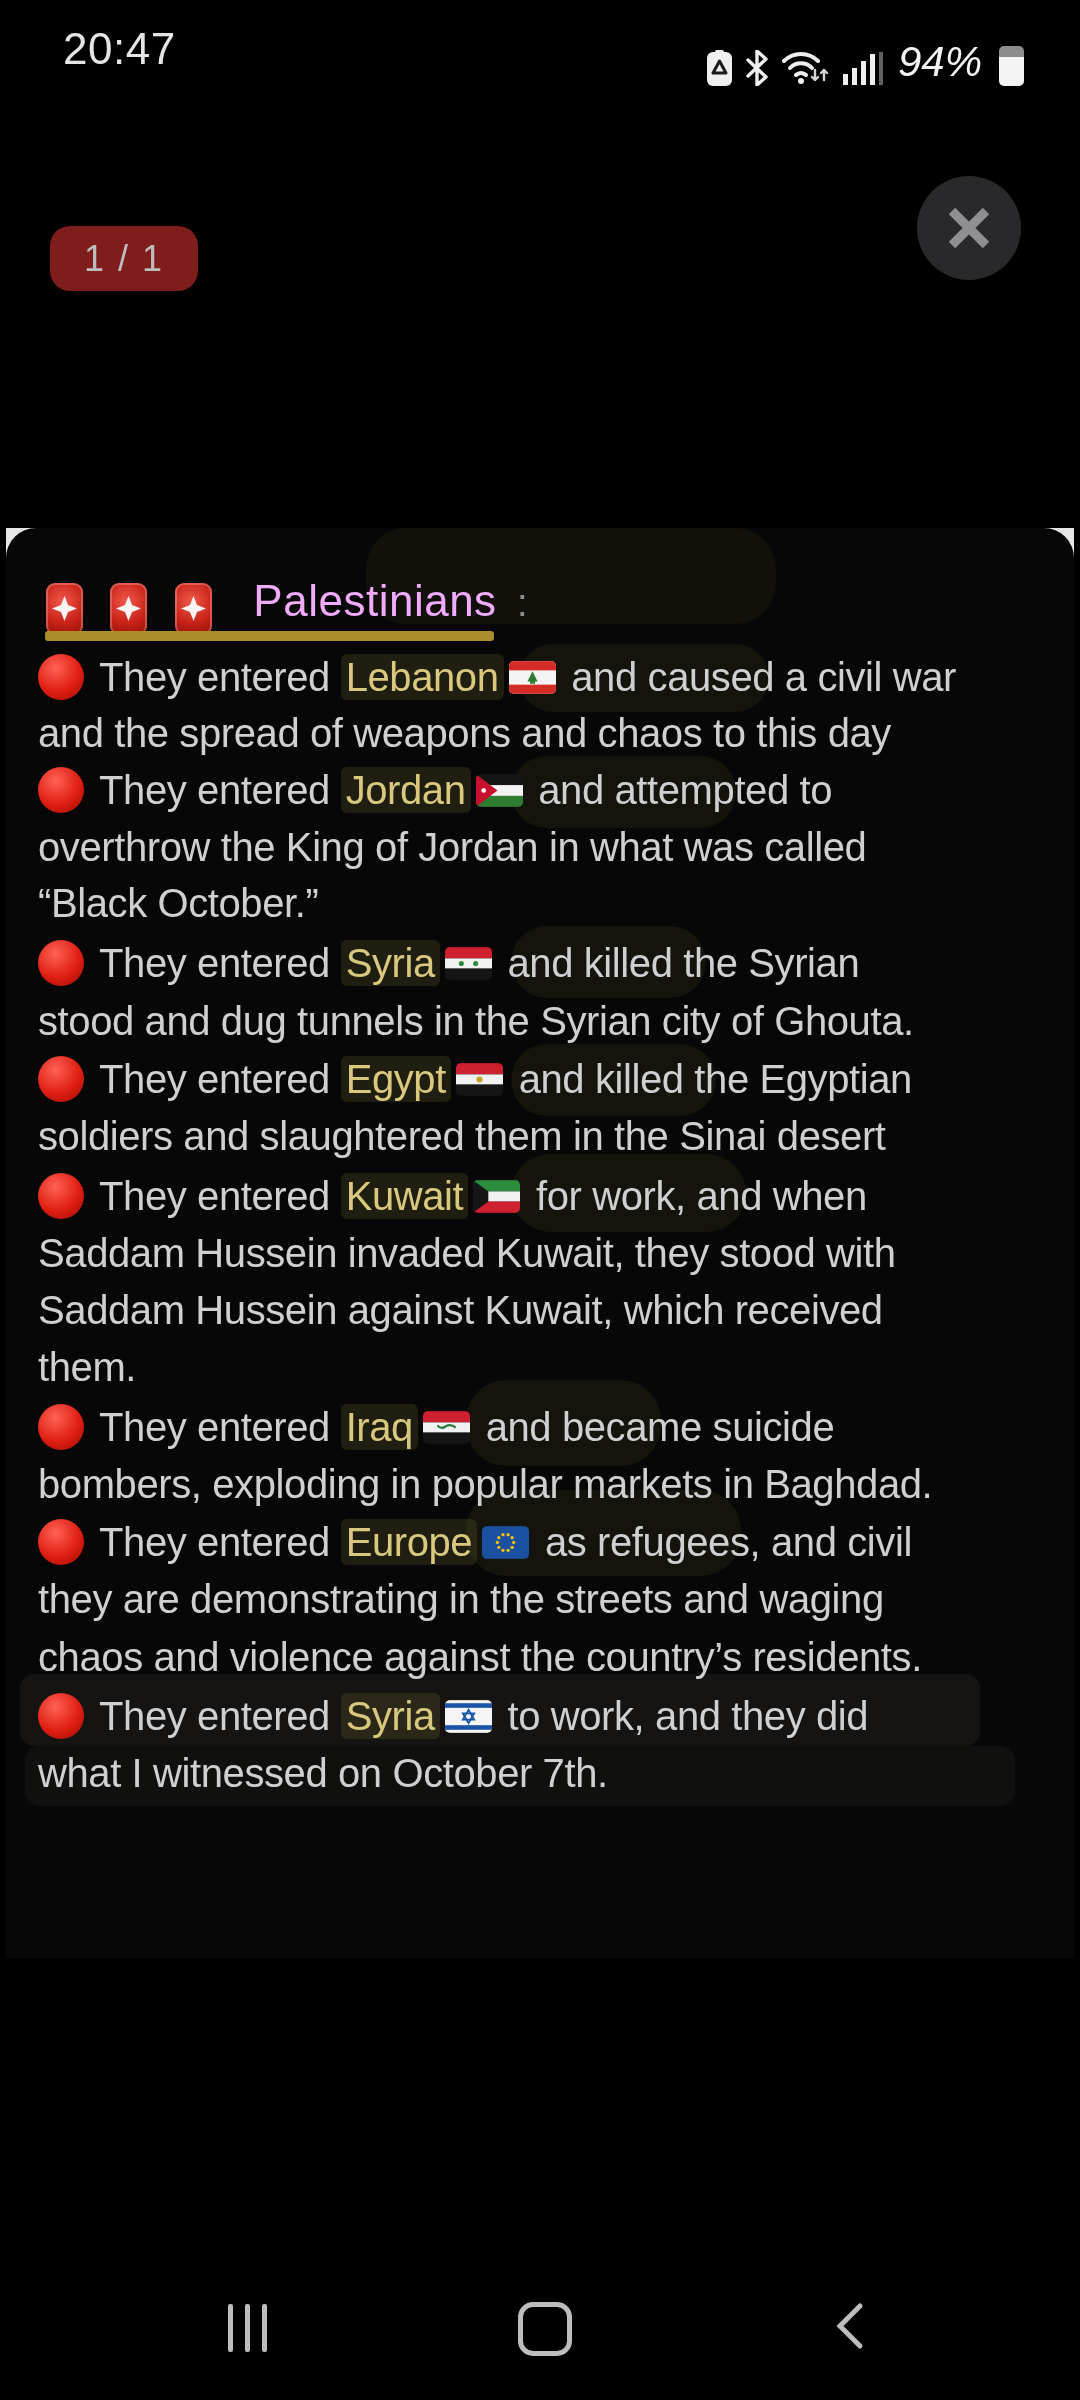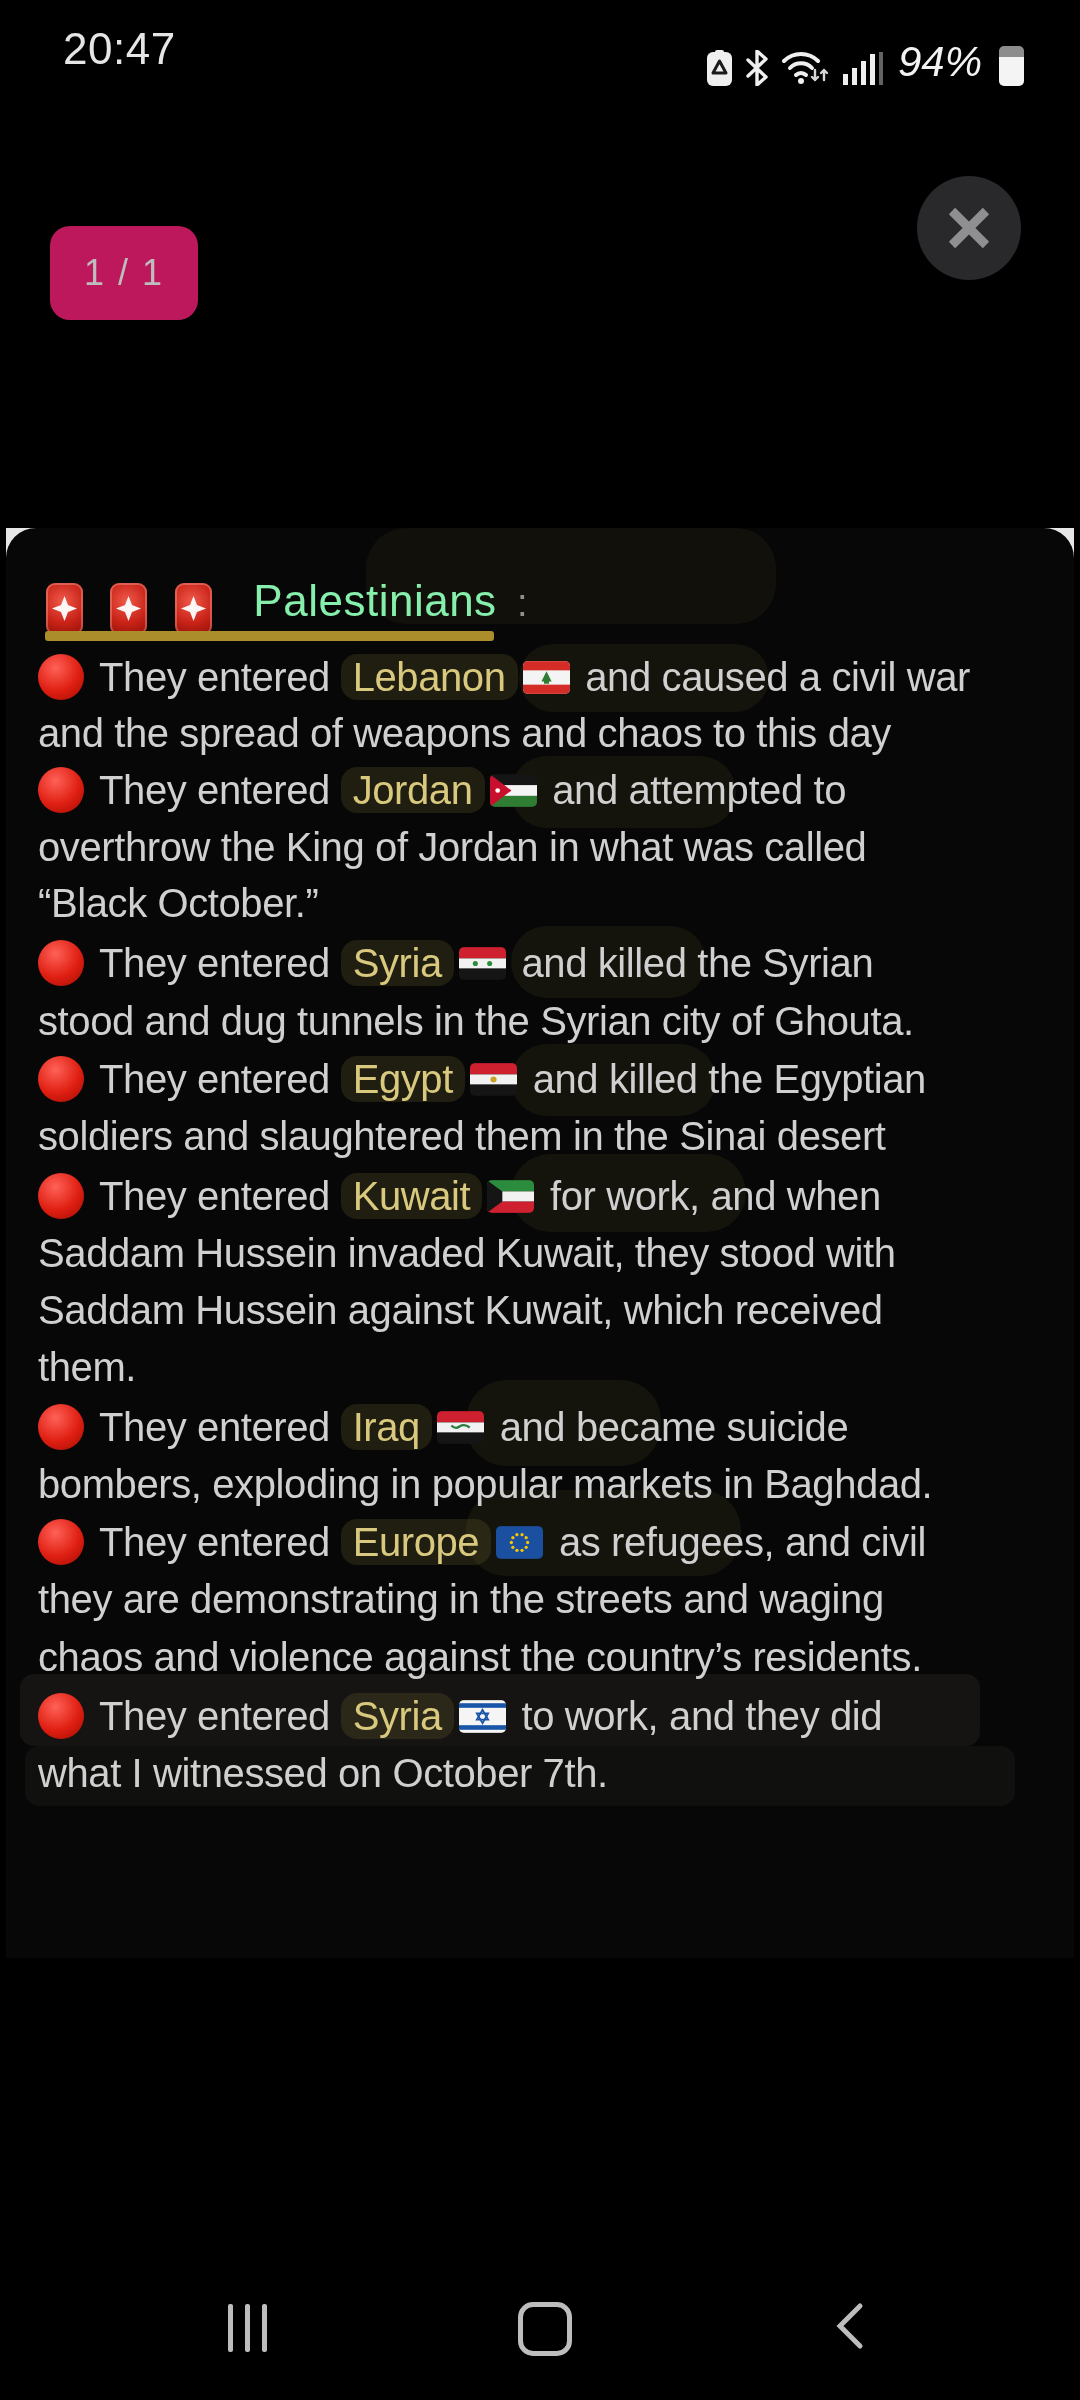--- a/index.html
+++ b/index.html
@@ -9,47 +9,47 @@
   
   .statusbar{position:absolute;left:0;top:0;width:1080px;height:86px;}
   .time{position:absolute;left:63px;top:24px;font-size:44px;color:#e5e5e5;letter-spacing:.5px;}
   .sicons{position:absolute;right:56px;top:0;height:86px;display:flex;align-items:flex-end;gap:13px;font-style:italic;}
   .sicons svg{display:block;}
   .pct{font-size:42px;color:#f2f2f2;margin-left:2px;}
   .batt{width:25px;height:40px;border-radius:5px;margin-left:4px;
         background:linear-gradient(#8d8d8d 0 27%, #f4f4f4 27% 100%);position:relative;}
 
   
-  .pagepill{position:absolute;left:50px;top:226px;width:148px;height:94px;border-radius:20px;
-            background:#be185d;color:#bdbdbd;font-size:36px;display:flex;align-items:center;justify-content:center;
+  .pagepill{position:absolute;left:50px;top:226px;width:148px;height:65px;border-radius:20px;
+            background:#7f1d1d;color:#bdbdbd;font-size:36px;display:flex;align-items:center;justify-content:center;
             letter-spacing:2px;}
   .closebtn{position:absolute;left:917px;top:176px;width:104px;height:104px;border-radius:50%;
             background:#29292b;display:flex;align-items:center;justify-content:center;}
 
   
   .corner-underlay{position:absolute;left:6px;top:528px;width:1068px;height:70px;background:#e6e6e6;}
   .photo{position:absolute;left:6px;top:528px;width:1068px;height:1430px;background:#070707;
          border-radius:30px 30px 0 0;overflow:hidden;}
   .smudge{position:absolute;border-radius:40px;pointer-events:none;}
 
   .hdr{position:absolute;left:40px;top:44px;height:58px;white-space:nowrap;line-height:58px;}
   .badge{display:inline-block;vertical-align:middle;width:37px;height:52px;border-radius:9px;margin-right:23px;
          background:radial-gradient(circle at 45% 35%, #ef5a4b 0%, #c92318 55%, #8f0f06 100%);
          box-shadow:inset 0 0 0 2px rgba(255,190,170,.35);position:relative;top:-3px;}
   .badge svg{position:absolute;left:0;top:0;}
-  .hdr .title{font-size:44px;color:#86efac;margin-left:14px;letter-spacing:.5px;}
+  .hdr .title{font-size:44px;color:#f0abfc;margin-left:14px;letter-spacing:.5px;}
   .hdr .colon{font-size:38px;color:#8f8f8f;margin-left:16px;}
   .goldbar{position:absolute;left:39px;top:103px;width:449px;height:10px;background:#ab8d2c;border-radius:3px;}
 
   .ln{position:absolute;left:32px;height:57px;line-height:57px;white-space:nowrap;
       font-size:40px;color:#d0d0d0;letter-spacing:-.4px;}
   .bullet{display:inline-block;vertical-align:middle;width:46px;height:46px;border-radius:50%;margin-right:15px;
           position:relative;top:-3px;
           background:radial-gradient(circle at 38% 30%, #ff6157 0%, #df1f12 55%, #a80d05 95%);}
-  .hl{color:#d9c97e;background:rgba(125,112,50,.22);border-radius:16px;padding:1px 12px;}
+  .hl{color:#d9c97e;background:rgba(125,112,50,.22);border-radius:6px;padding:1px 5px;}
   .flag{display:inline-block;vertical-align:middle;width:47px;height:33px;border-radius:5px;margin:0 5px;position:relative;top:-3px;}
 
   
   .navbar{position:absolute;left:0;top:2280px;width:1080px;height:110px;}
   .recents{position:absolute;left:228px;top:24px;display:flex;gap:12px;}
   .recents i{display:block;width:5px;height:48px;background:#bdbdbd;border-radius:2px;}
   .homebtn{position:absolute;left:518px;top:22px;width:44px;height:44px;border:5px solid #bdbdbd;border-radius:15px;}
   .backbtn{position:absolute;left:832px;top:22px;}
 </style>
 </head>

